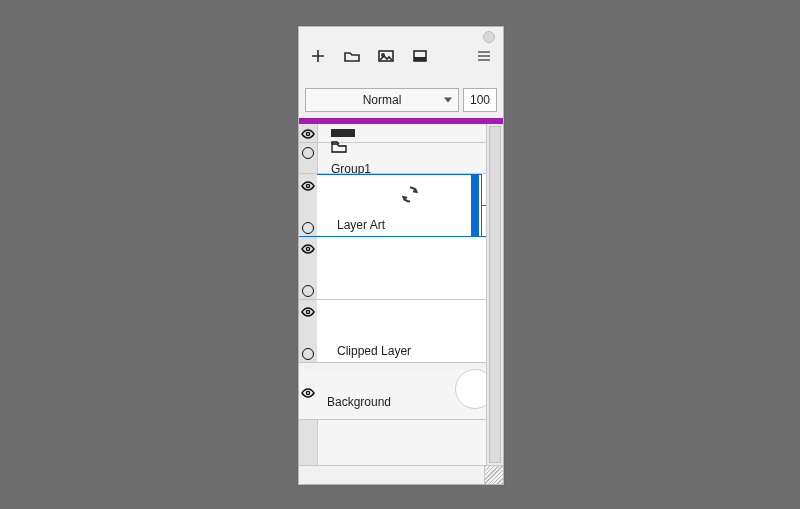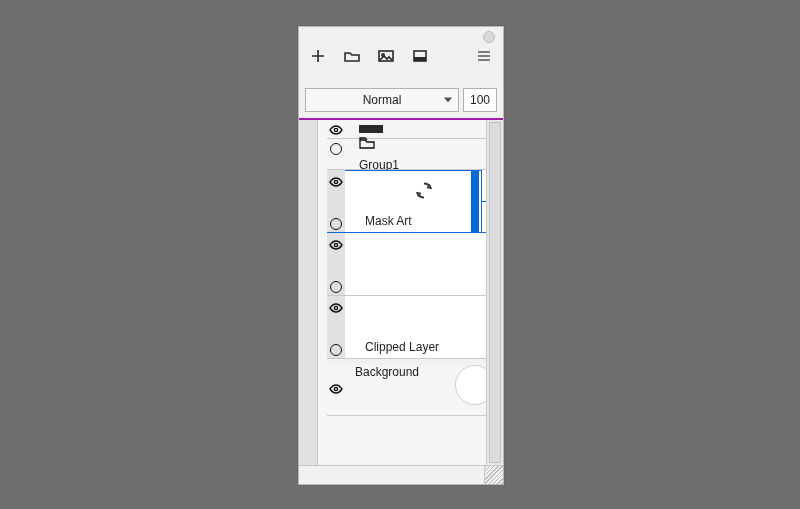--- a/index.html
+++ b/index.html
@@ -57,24 +57,23 @@
     width:0;height:0;border-left:4px solid transparent;border-right:4px solid transparent;
     border-top:5px solid #555;
   }
   .opacity{
     width:32px;height:22px;background:#fff;border:1px solid #b0b0b0;
     display:flex;align-items:center;justify-content:center;font-size:12px;
   }
   
   .layers{
     flex:1;display:flex;flex-direction:column;
-    border-top:2px solid #a21caf;
+    border-top:6px solid #a21caf;
     position:relative;overflow:hidden;
     background:#f5f5f5;
-    padding-left:28px;
   }
   .strip{
     position:absolute;left:0;top:0;bottom:0;width:18px;
     background:#e1e1e1;border-right:1px solid #c8c8c8;
   }
   .row{
     position:relative;display:flex;align-items:flex-start;
     border-bottom:1px solid #c8c8c8;
     min-height:18px;
   }
@@ -114,21 +113,21 @@
   .side-btn{
     flex:1;border-left:1px solid #0a6bd6;border-bottom:1px solid #0a6bd6;
     display:flex;align-items:center;justify-content:center;background:#fff;cursor:pointer;
   }
   .side-btn:last-child{border-bottom:none}
   .side-btn svg{width:14px;height:14px;stroke:#0a6bd6;fill:none;stroke-width:1.4}
   .side-btn.gray svg{stroke:#555}
   
   .row.bg{height:50px;background:#f5f5f5;border-top:6px solid #f1f1f1}
   .row.bg .vis-col{padding-top:18px;background:transparent}
-  .row.bg .content{padding-left:10px;align-items:flex-start;gap:0}
+  .row.bg .content{padding-left:10px;align-items:flex-end;gap:0}
   .row.bg .lbl{position:static}
   .thumb-circle{
     width:38px;height:38px;border-radius:50%;background:#fff;border:1px solid #cfcfcf;
     margin-left:auto;margin-right:8px;
   }
   
   .footer{height:18px;border-top:1px solid #c8c8c8;display:flex}
   .footer .f-strip{width:186px}
   .footer .resize{width:18px;border-left:1px solid #c8c8c8;background:repeating-linear-gradient(135deg,#bbb 0,#bbb 1px,transparent 1px,transparent 3px)}
   
@@ -230,21 +229,21 @@
             </svg></span>
         <span class="ring"></span>
       </div>
       <div class="content">
         <div class="loading">
           <svg viewBox="0 0 18 18">
               <path d="M9 2a7 7 0 0 1 6.5 4.4M9 16a7 7 0 0 1-6.5-4.4"></path>
               <path d="M14 3l1.5 3.4L12 5.8M4 15l-1.5-3.4L6 12.2"></path>
             </svg>
         </div>
-        <span class="lbl">Mask Art</span>
+        <span class="lbl">Layer Art</span>
         <div class="drag-bar"></div>
         <div class="side-btns">
           <div class="side-btn">
             <svg viewBox="0 0 14 14">
                 <path d="M3 5l4-3 4 3M3 9l4 3 4-3M2 7h10"></path>
               </svg>
           </div>
           <div class="side-btn gray">
             <svg viewBox="0 0 14 14">
                 <rect x="2" y="2" width="10" height="10" stroke-dasharray="2 1.5"></rect>

